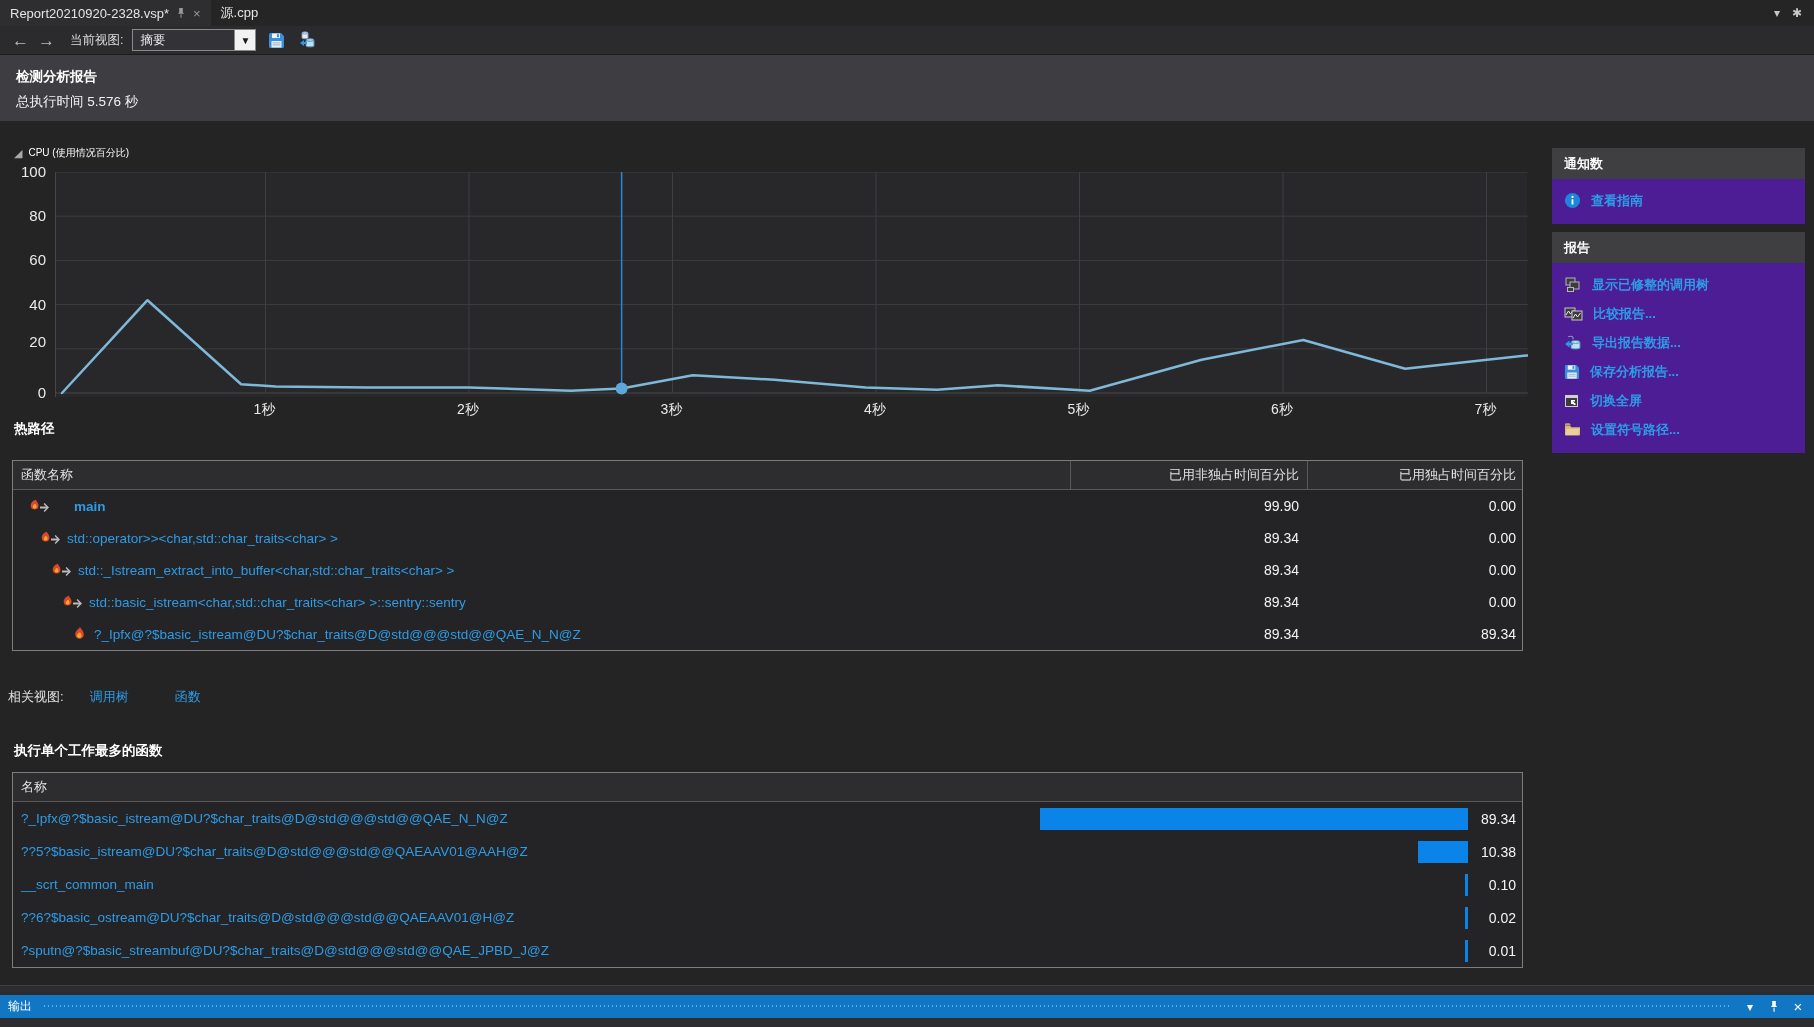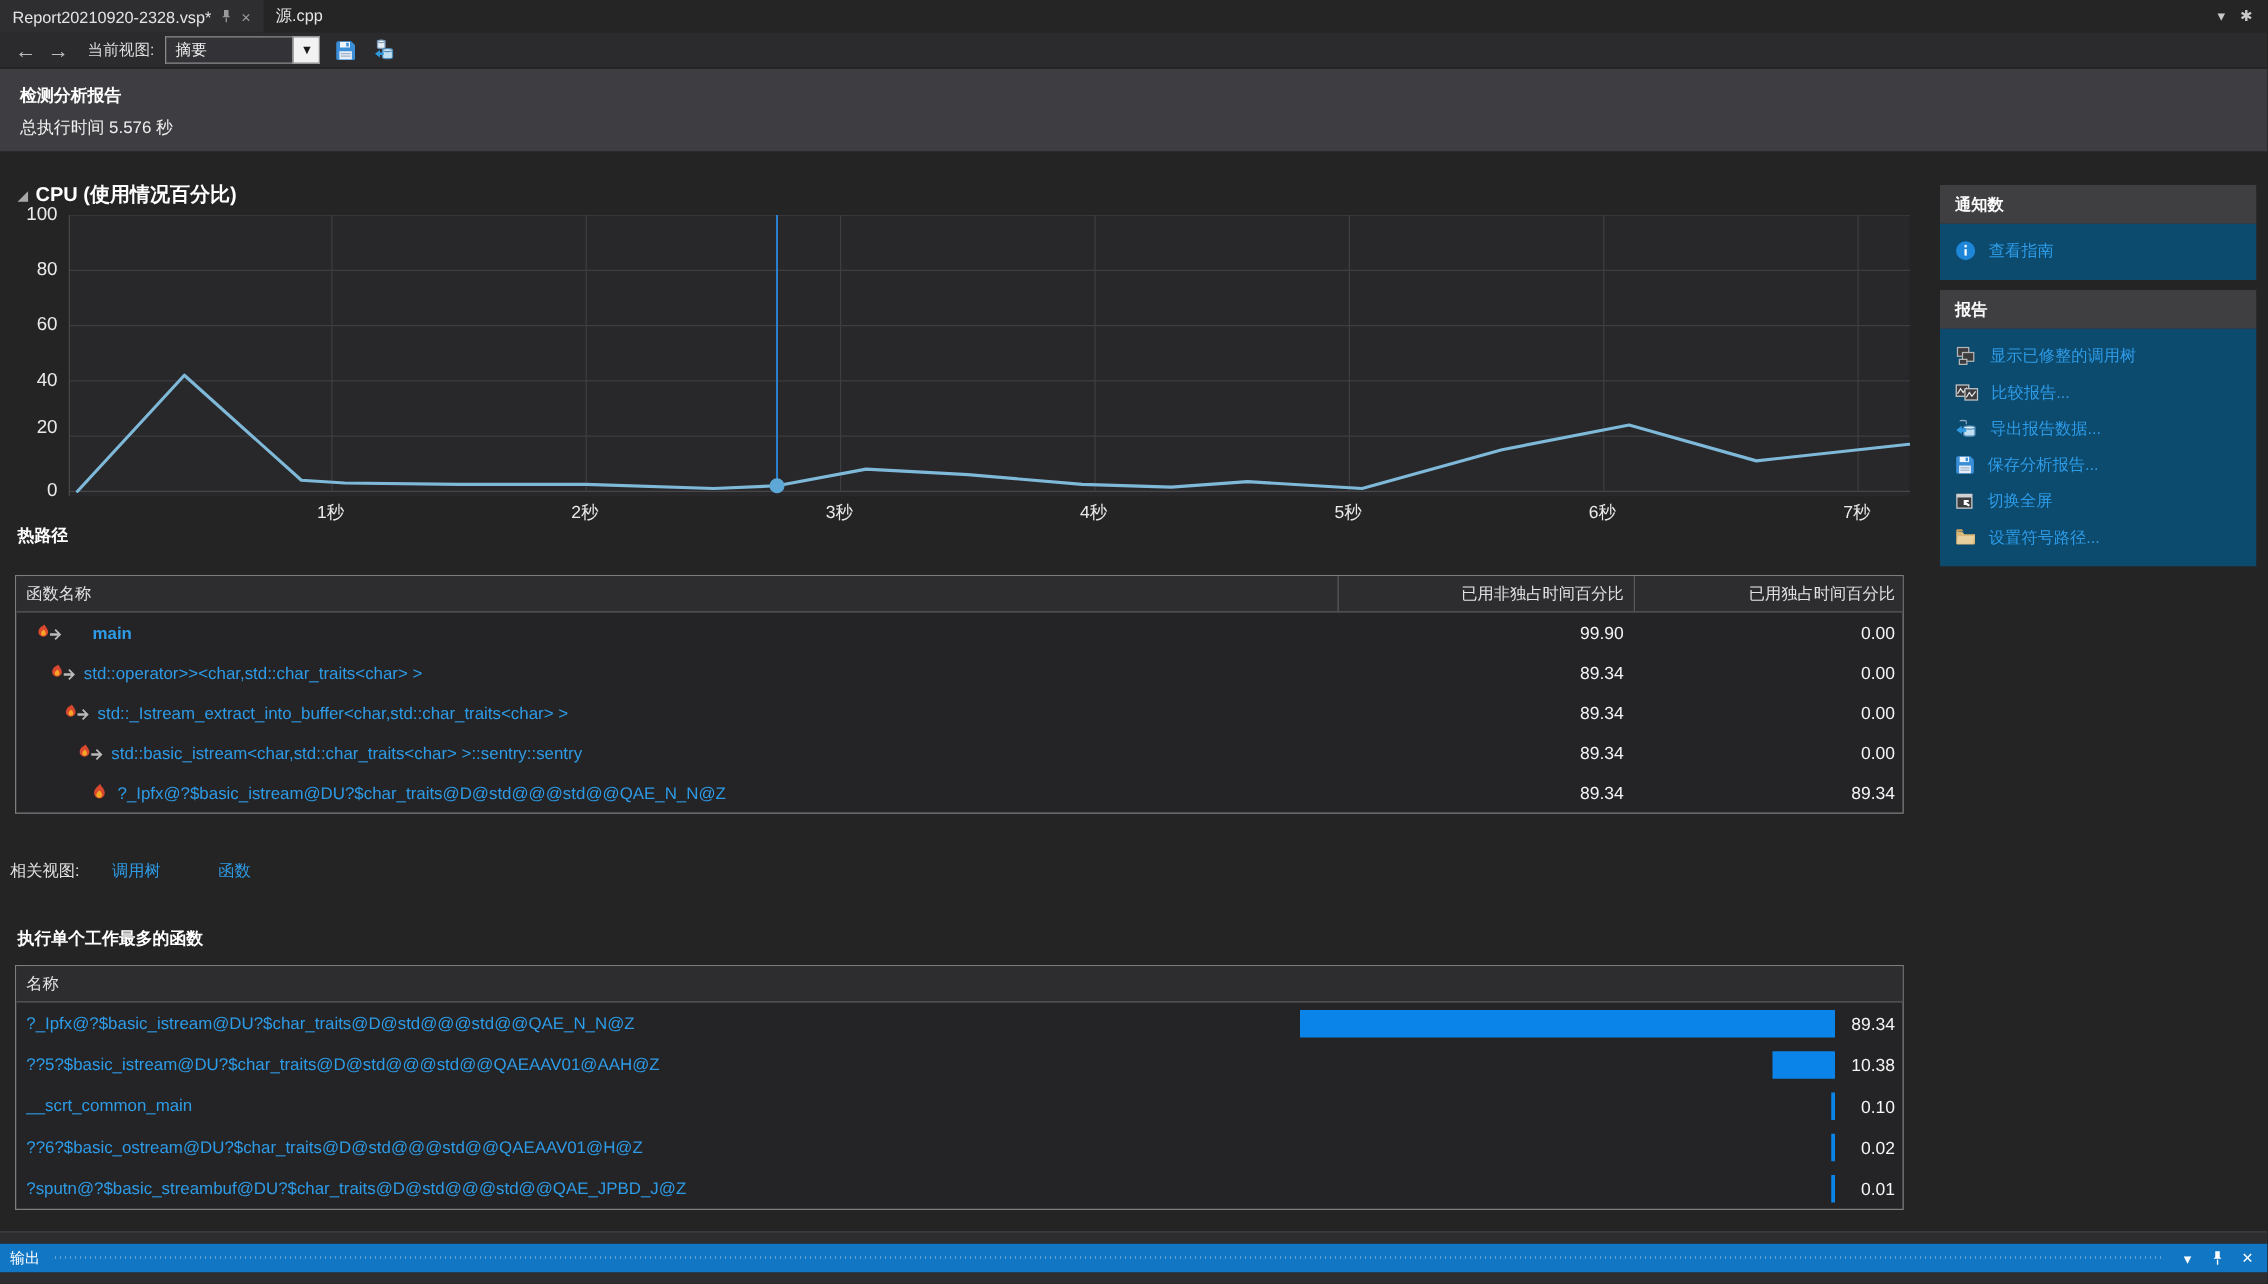--- a/index.html
+++ b/index.html
@@ -25,21 +25,21 @@
   
   .rheader { position:absolute; top:55px; left:0; right:0; height:66px; background:#3e3e42; padding:13px 0 0 16px; }
   .rheader .rtitle { font-size:13.5px; font-weight:bold; color:#ffffff; }
   .rheader .rsub { font-size:13.5px; color:#f0f0f0; margin-top:7px; }
 
   
   .main { position:absolute; top:124px; left:0; right:0; height:861px; background:#242424; }
 
   .chart-title { position:absolute; left:14px; top:22px; display:flex; align-items:center; gap:6px; }
   .chart-title .tri { color:#a8a8a8; font-size:11px; }
-  .chart-title .ctext { font-size:16px; font-weight:bold; color:#ffffff; }
+  .chart-title .ctext { font-size:10px; font-weight:normal; color:#ffffff; }
 
   .plot { position:absolute; left:55px; top:48px; width:1472px; height:225px; background:#28282a; border-left:1px solid #464649; }
   .ylab { position:absolute; width:44px; text-align:right; font-size:15px; color:#eaeaea; }
   .xlab { position:absolute; width:60px; text-align:center; font-size:14px; color:#eaeaea; top:277px; }
 
   .section-title { position:absolute; left:14px; font-size:13.5px; font-weight:bold; color:#ffffff; }
 
   .vtable { position:absolute; left:12px; width:1511px; border:1px solid #7d7d7d; background:#242426; }
   .vhead { display:grid; background:#2d2d30; border-bottom:1px solid #595959; color:#e2e2e2; font-size:13px; }
   .vhead > div { display:flex; align-items:center; height:28px; padding:0 8px; }
@@ -56,21 +56,21 @@
   .link { color:#2e9be6; }
   .related .link { margin-right:46px; }
 
   .barcell { display:flex; align-items:center; justify-content:flex-end; gap:8px; padding-right:8px; }
   .bar { height:22px; background:#0a84e8; }
   .barval { width:40px; text-align:right; color:#f4f4f4; font-size:14px; }
 
   
   .spanel { position:absolute; left:1552px; width:253px; }
   .spanel-head { height:31px; background:#3f3f41; display:flex; align-items:center; padding-left:12px; font-size:13px; font-weight:bold; color:#fbfbfb; }
-  .spanel-body { background:#0c4a6e; padding:7px 0 9px; }
+  .spanel-body { background:#4c1d95; padding:7px 0 9px;font-weight:bold; }
   .sitem { display:flex; align-items:center; gap:10px; height:29px; padding-left:12px; font-size:13px; color:#2e9be6; }
 
   
   .preoutput { position:absolute; left:0; right:0; bottom:32px; height:10px; background:#2d2d30; border-top:1px solid #3f3f46; }
   .outputbar { position:absolute; left:0; right:0; bottom:9px; height:23px; background:#1176c3; display:flex; align-items:center; padding:0 8px; gap:8px; }
   .outputbar .olabel { color:#ffffff; font-size:12px; white-space:nowrap; }
   .odots { flex:1; height:7px; margin:0 4px; background-image:repeating-linear-gradient(90deg, rgba(255,255,255,.38) 0 1px, transparent 1px 4px); background-size:4px 2px; background-repeat:repeat-x; background-position:0 2px; }
   .obtn { color:#ffffff; display:flex; align-items:center; justify-content:center; width:16px; font-size:12px; }
   .bottomstrip { position:absolute; left:0; right:0; bottom:0; height:9px; background:#2d2d30; }
 </style>

